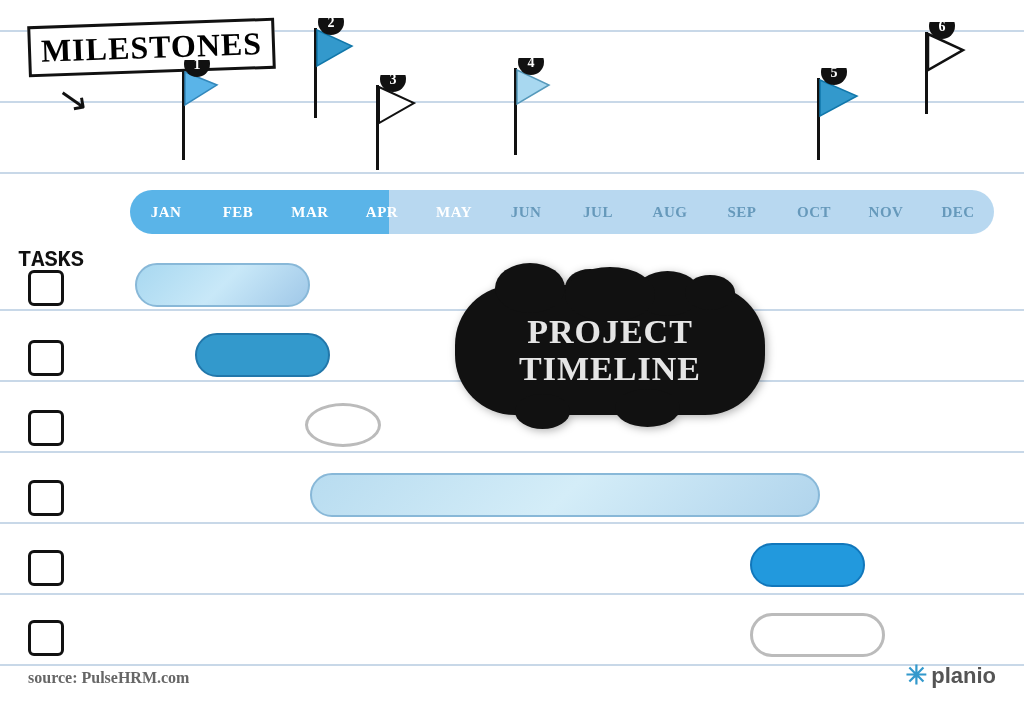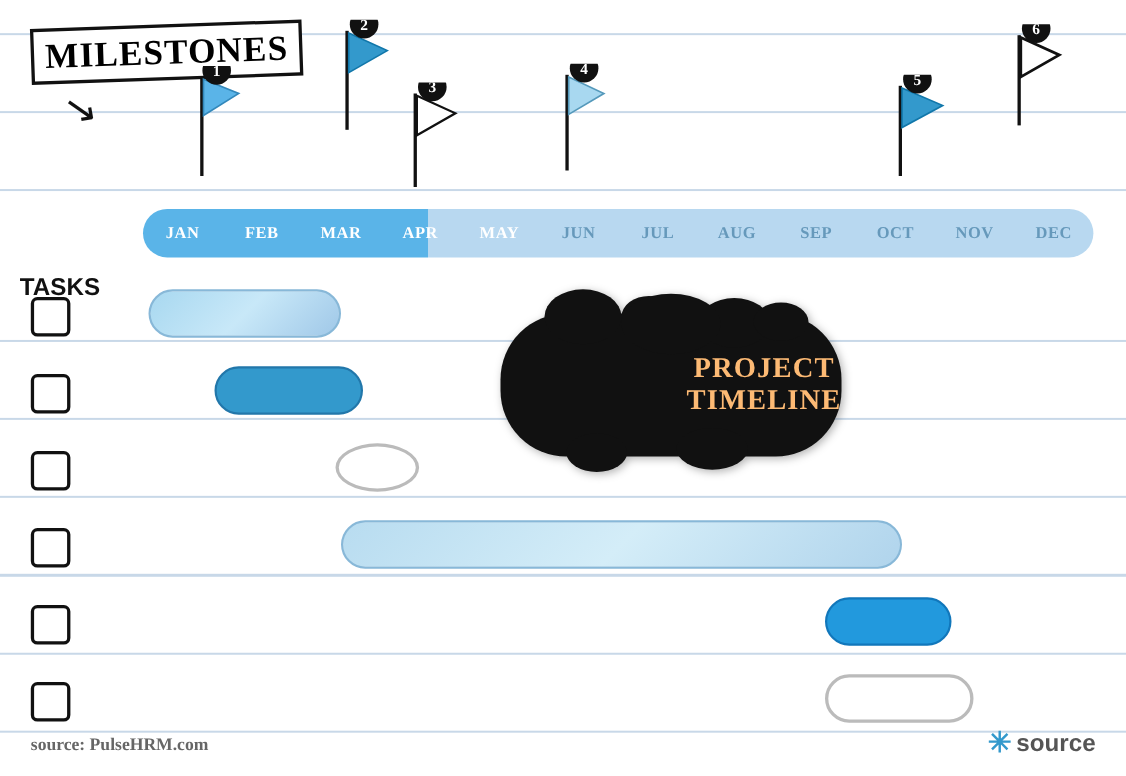--- a/index.html
+++ b/index.html
@@ -69,21 +69,21 @@
     .month.light { color: #6699bb; }
 
     
     .tasks-label {
       position: absolute;
       top: 248px;
       left: 18px;
       font-size: 22px;
       font-weight: 900;
       color: #111;
-      font-family: Liberation Sans, sans-serif;
+      font-family: Liberation Mono, monospace;
     }
 
     
     .checkbox {
       position: absolute;
       left: 28px;
       width: 36px;
       height: 36px;
       border: 3px solid #111;
       border-radius: 6px;
@@ -125,24 +125,24 @@
     .project-cloud {
       position: absolute;
       top: 285px;
       left: 455px;
       width: 310px;
       height: 130px;
       background: #111;
       border-radius: 60px;
       display: flex;
       align-items: center;
-      justify-content: flex-end;
+      justify-content: center;
       text-align: center;
-      color: #fdba74;
-      font-size: 26px;
+      color: #e5e5e5;
+      font-size: 34px;
       font-weight: 900;
       line-height: 1.1;
       font-family: 'Arial Black', 'Comic Sans MS', cursive;
       filter: drop-shadow(2px 2px 4px rgba(0,0,0,0.3));
     }
     .project-cloud::before {
       content: '';
       position: absolute;
       top: -22px; left: 40px;
       width: 70px; height: 50px;
@@ -281,14 +281,14 @@
   <span class="cloud-bump" style="top:-16px;left:110px;width:50px;height:38px;"></span>
   <span class="cloud-bump" style="top:-10px;left:230px;width:50px;height:35px;"></span>
   <span class="cloud-bump" style="bottom:-14px;left:60px;width:55px;height:35px;"></span>
   <span class="cloud-bump" style="bottom:-12px;left:160px;width:65px;height:38px;"></span>
   <span style="position:relative;z-index:2;letter-spacing:1px;">PROJECT<br>TIMELINE</span>
 </div>
 
 <div class="footer-source">source: PulseHRM.com</div>
 <div class="footer-planio">
   <span class="planio-asterisk">✳</span>
-  <span>source</span>
+  <span>planio</span>
 </div>
 
 </body></html>

